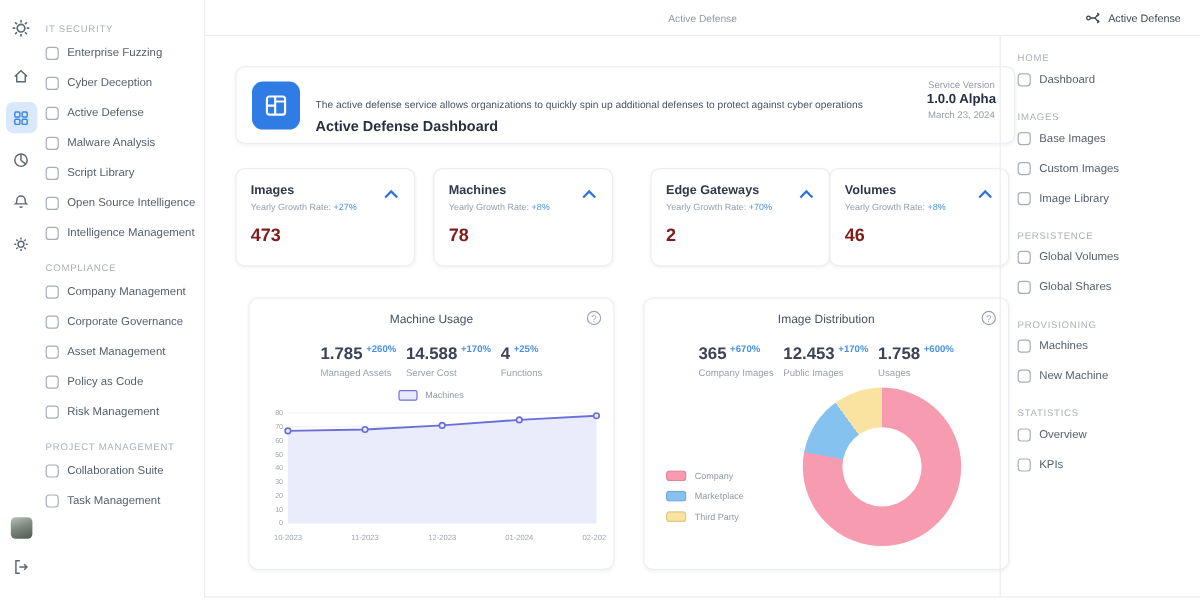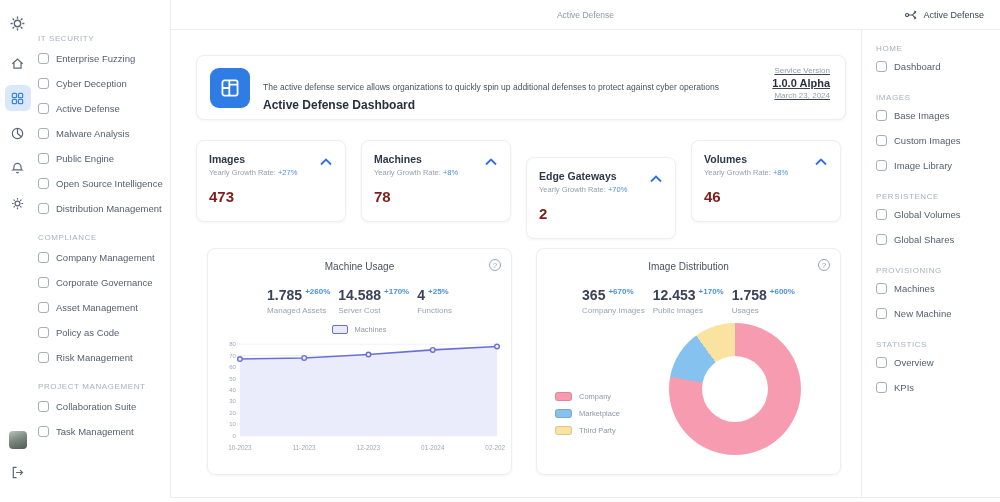--- a/index.html
+++ b/index.html
@@ -14,51 +14,51 @@
               border-radius:6px; margin-bottom:9px; cursor:pointer; }
   .rail-btn svg { stroke:#5f6775; fill:none; stroke-width:1.3; }
   .rail-btn.logo { margin-bottom:14px; }
   .rail-btn.active { background:#d9e9fb; }
   .rail-btn.active svg { stroke:#3d85e4; }
   .rail-bottom { margin-top:auto; display:flex; flex-direction:column; align-items:center; }
   .avatar { width:18px; height:18px; border-radius:4px; margin-bottom:10px;
             background:linear-gradient(160deg,#b9c4bb 0%,#7d8a80 45%,#4e5a52 100%); }
 
   
-  .leftnav { position:absolute; left:35px; top:0; width:135px; padding-top:22px; }
+  .leftnav { position:absolute; left:35px; top:0; width:135px; padding-top:8px; }
   .nav-section-title { font-size:8px; letter-spacing:.6px; color:#a9b0bc; margin:12px 0 3px 3px; }
   .nav-item { display:flex; align-items:center; gap:7px; height:25px; padding-left:3px;
               font-size:9.5px; color:#555e6d; cursor:pointer; white-space:nowrap; }
   .mini-ico { flex:0 0 auto; width:11px; height:11px; border:1.2px solid #a7aeb9; border-radius:3px; }
 
   
   .main { position:absolute; left:170px; top:0; right:0; bottom:4px;
           border-left:1px solid #ececf1; border-bottom:1px solid #ececf1; }
   .header { position:relative; height:30px; border-bottom:1px solid #ececf1;
             display:flex; align-items:center; justify-content:center; }
   .header-title { font-size:8.5px; color:#8f98a5; }
   .header-action { position:absolute; right:16px; top:0; height:30px; display:flex; align-items:center;
                    gap:5px; font-size:9px; color:#3e4654; cursor:pointer; }
   .header-action svg { stroke:#3e4654; fill:none; stroke-width:1.2; }
 
   .content { position:absolute; top:30px; left:0; width:691px; bottom:0; }
-  .rightnav { position:absolute; top:30px; right:0; width:139px; bottom:0;
+  .rightnav { position:absolute; top:30px; right:0; width:167px; bottom:0;
               border-left:1px solid #ececf1; padding:0 0 0 14px; }
 
   .card { position:absolute; background:#fff; border:1px solid #eceef2; border-radius:8px;
           box-shadow:0 1px 3px rgba(20,30,60,.05); }
 
   
   .banner { left:25px; top:25px; width:650px; height:65px; }
   .banner-ico { position:absolute; left:13px; top:12px; width:40px; height:40px; border-radius:9px;
                 background:#2e7ce4; display:flex; align-items:center; justify-content:center; }
   .banner-text { position:absolute; left:66px; top:11px; }
   .banner-desc { font-size:8.5px; color:#4a5260; margin-bottom:6px;margin-top:15px; }
   .banner-title { font-size:12px; font-weight:bold; color:#28303f; }
-  .banner-version { position:absolute; right:15px; top:10px; text-align:right;text-decoration:underline; }
+  .banner-version { position:absolute; right:15px; top:10px; text-align:center; }
   .sv-label { font-size:8px; color:#949caa; }
   .sv-value { font-size:11px; font-weight:bold; color:#28303f; margin:2px 0; }
   .sv-date { font-size:8px; color:#949caa; }
 
   
   .stat-card { top:110px; width:150px; height:82px; padding:12px 12px 10px; }
   .stat-title { font-size:10.5px; font-weight:bold; color:#2f3848; }
   .stat-growth { font-size:7.5px; color:#98a0ad; margin-top:3px; }
   .delta { color:#4a90e2; }
   .stat-value { font-size:15px; font-weight:bold; color:#7f1d1d; margin-top:11px; }
@@ -155,29 +155,29 @@
     <div class="nav-item">
         <span class="mini-ico"></span>
         <span>Active Defense</span>
       </div>
     <div class="nav-item">
         <span class="mini-ico"></span>
         <span>Malware Analysis</span>
       </div>
     <div class="nav-item">
         <span class="mini-ico"></span>
-        <span>Public Engine</span>
+        <span>Script Library</span>
       </div>
     <div class="nav-item">
         <span class="mini-ico"></span>
         <span>Open Source Intelligence</span>
       </div>
     <div class="nav-item">
         <span class="mini-ico"></span>
-        <span>Distribution Management</span>
+        <span>Intelligence Management</span>
       </div>
 
     <div class="nav-section-title">COMPLIANCE</div>
     <div class="nav-item">
         <span class="mini-ico"></span>
         <span>Company Management</span>
       </div>
     <div class="nav-item">
         <span class="mini-ico"></span>
         <span>Corporate Governance</span>
@@ -247,21 +247,21 @@
           </svg>
       </div>
       <div class="card stat-card" style="left:190px;">
         <div class="stat-title">Machines</div>
         <div class="stat-growth"><span>Yearly Growth Rate:</span> <span class="delta">+8%</span></div>
         <div class="stat-value">78</div>
         <svg class="chev" width="14" height="9" viewBox="0 0 14 9" fill="none" stroke="#2f6fe4" stroke-width="1.8">
             <path d="M2 7.5 7 2.5l5 5"></path>
           </svg>
       </div>
-      <div class="card stat-card" style="left:355px;margin-top:17px;">
+      <div class="card stat-card" style="left:371px;">
         <div class="stat-title">Edge Gateways</div>
         <div class="stat-growth"><span>Yearly Growth Rate:</span> <span class="delta">+70%</span></div>
         <div class="stat-value">2</div>
         <svg class="chev" width="14" height="9" viewBox="0 0 14 9" fill="none" stroke="#2f6fe4" stroke-width="1.8">
             <path d="M2 7.5 7 2.5l5 5"></path>
           </svg>
       </div>
       <div class="card stat-card" style="left:520px;">
         <div class="stat-title">Volumes</div>
         <div class="stat-growth"><span>Yearly Growth Rate:</span> <span class="delta">+8%</span></div>

